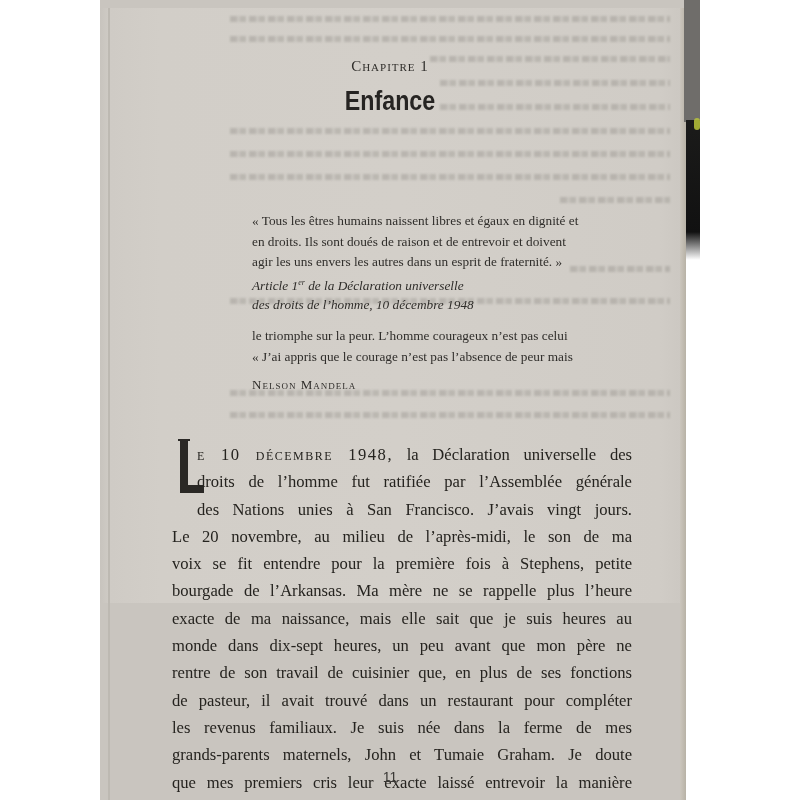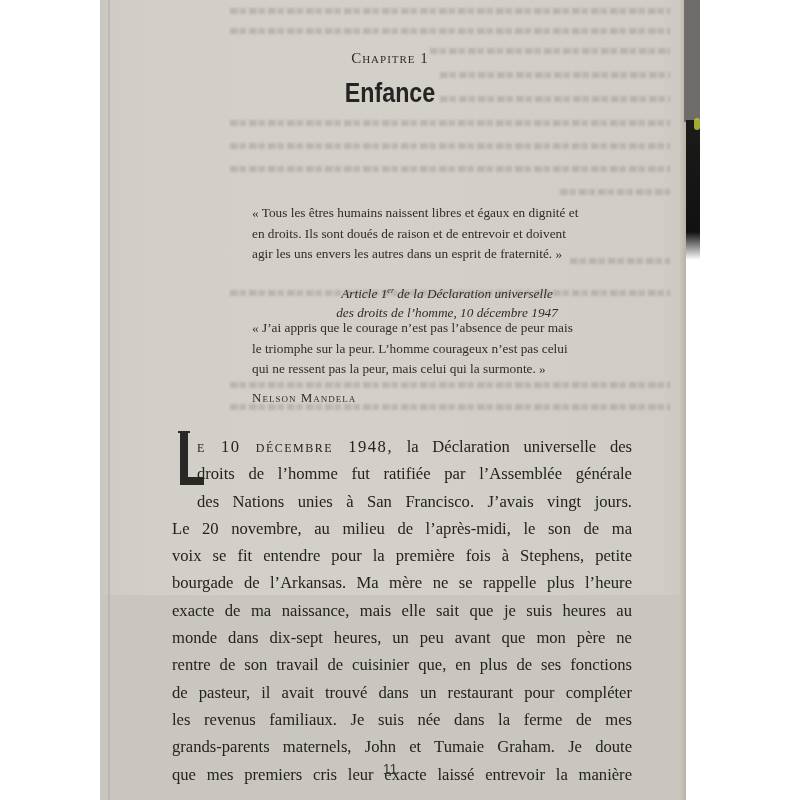--- a/index.html
+++ b/index.html
@@ -15,21 +15,21 @@
       left: 100px;
       top: 0;
       width: 600px;
       height: 800px;
       overflow: hidden;
       background: #c9c5bf;
     }
     .page {
       position: absolute;
       left: 0;
-      top: 0;
+      top: 8px;
       width: 586px;
       height: 595px;
       background: linear-gradient(90deg, #c8c4be 0px, #cfcbc5 10px, #d2cec8 60px, #d3cfc9 300px, #d0ccc6 560px, #cbc7c1 586px);
     }
     .gutter-line {
       position: absolute;
       left: 8px;
       top: 0;
       width: 2px;
       height: 800px;
@@ -111,23 +111,22 @@
       font-size: 13.3px;
       line-height: 20.5px;
       color: #2f2d2a;
     }
     .epigraph .line { display: block; white-space: nowrap; }
     .source {
       font-family: "Liberation Serif", serif;
       font-style: italic;
       font-size: 13.3px;
       line-height: 19px;
-      text-align: center;
-      color: #2f2d2a;
-      margin-top: 16px;
+      text-align: left;
+      color: #2f2d2a;
     }
     .source sup { font-size: 8px; vertical-align: 5px; }
     .attribution {
       text-align: left;
       font-family: "Liberation Serif", serif;
       font-variant: small-caps;
       letter-spacing: 1px;
       font-size: 13px;
       color: #2f2d2a;
     }
@@ -197,28 +196,27 @@
 
     <div class="text chapter-label">Chapitre 1</div>
     <div class="text chapter-title">Enfance</div>
 
     <div class="text epigraph" style="top:203px">
       <span class="line">« Tous les êtres humains naissent libres et égaux en dignité et</span>
       <span class="line">en droits. Ils sont doués de raison et de entrevoir et doivent</span>
       <span class="line">agir les uns envers les autres dans un esprit de fraternité. »</span>
       <div class="source">
         <span>Article 1</span><sup>er</sup><span> de la Déclaration universelle</span><br>
-        <span>des droits de l’homme, 10 décembre 1947</span>
+        <span>des droits de l’homme, 10 décembre 1948</span>
       </div>
     </div>
 
     <div class="text epigraph" style="top:318px">
+      <span class="line">le triomphe sur la peur. L’homme courageux n’est pas celui</span>
       <span class="line">« J’ai appris que le courage n’est pas l’absence de peur mais</span>
-      <span class="line">le triomphe sur la peur. L’homme courageux n’est pas celui</span>
-      <span class="line">qui ne ressent pas la peur, mais celui qui la surmonte. »</span>
       <div class="attribution" style="margin-top:8px">Nelson Mandela</div>
     </div>
 
     <div class="dropcap">
       <div class="serif-top"></div>
       <div class="stem"></div>
       <div class="foot"></div>
     </div>
 
     <div class="text body-text">

